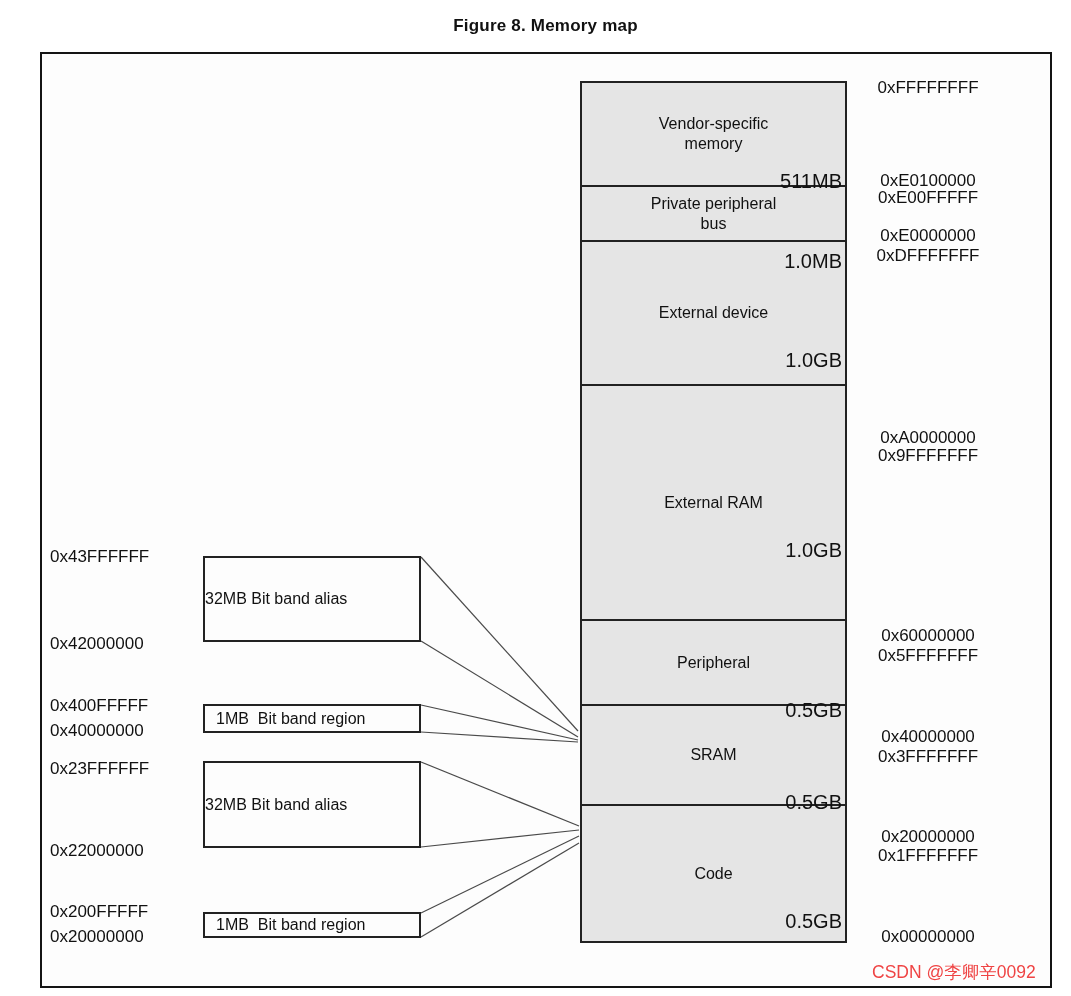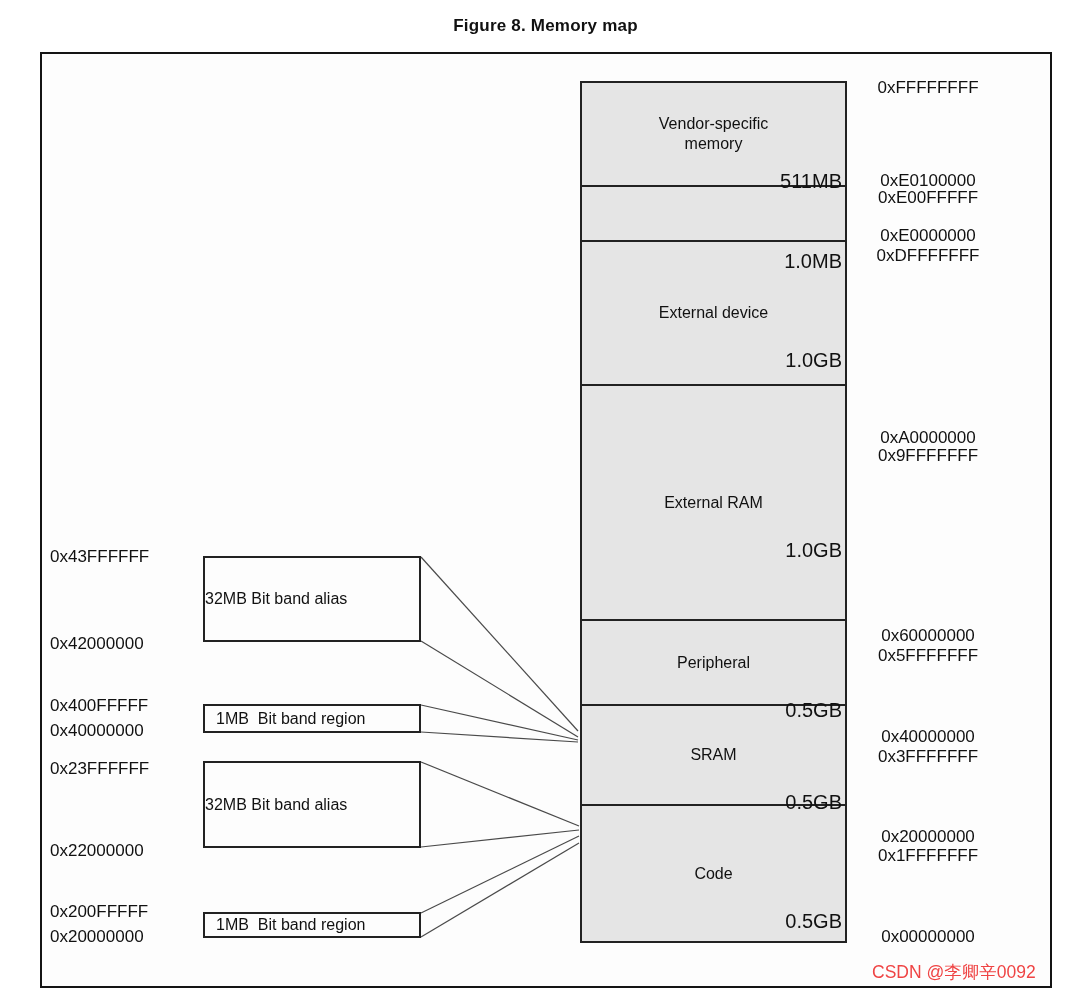--- a/index.html
+++ b/index.html
@@ -76,20 +76,21 @@
       <line x1="421" y1="937" x2="579" y2="843"></line>
     </g>
   </svg>
 
   <div class="mem-column">
     <div class="mem-block bordered" style="height:104px">
       <span class="block-name">Vendor-specific memory</span>
       <span class="block-size">511MB</span>
     </div>
     <div class="mem-block bordered" style="height:55px">
+      <span class="block-name">Private peripheral bus</span>
       <span class="block-size">1.0MB</span>
     </div>
     <div class="mem-block bordered" style="height:144px">
       <span class="block-name">External device</span>
       <span class="block-size">1.0GB</span>
     </div>
     <div class="mem-block bordered" style="height:235px">
       <span class="block-name">External RAM</span>
       <span class="block-size">1.0GB</span>
     </div>

